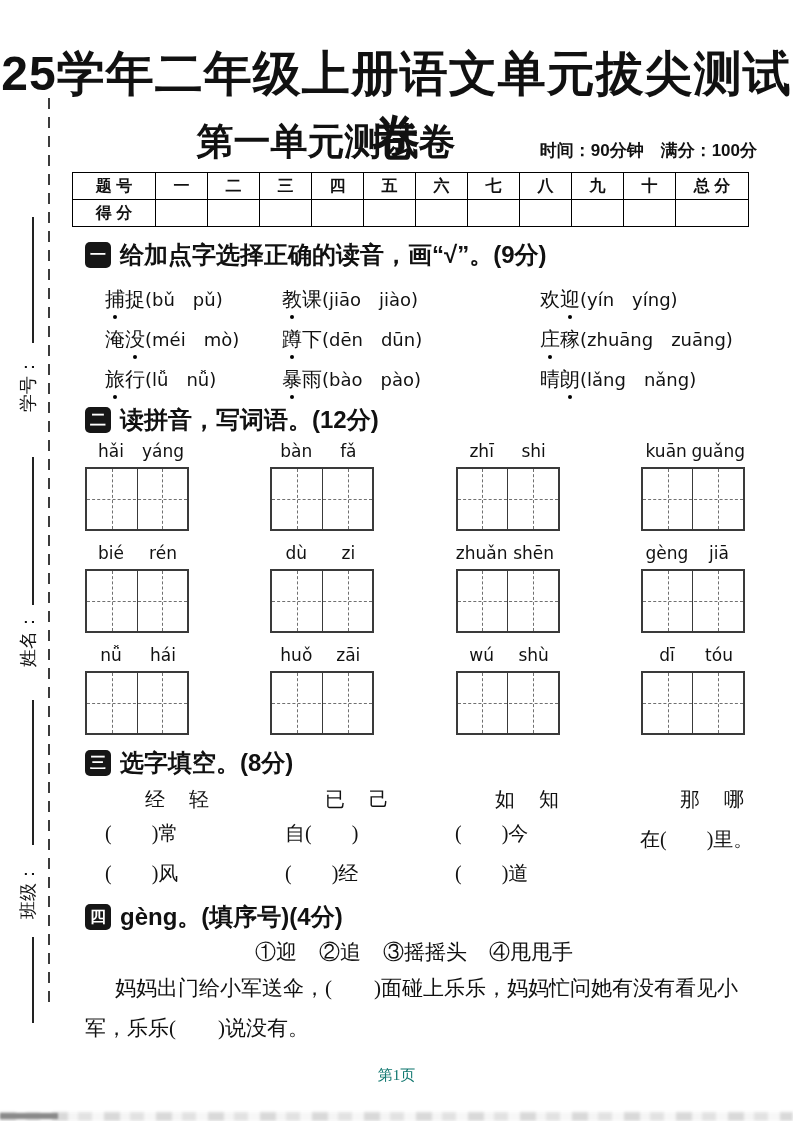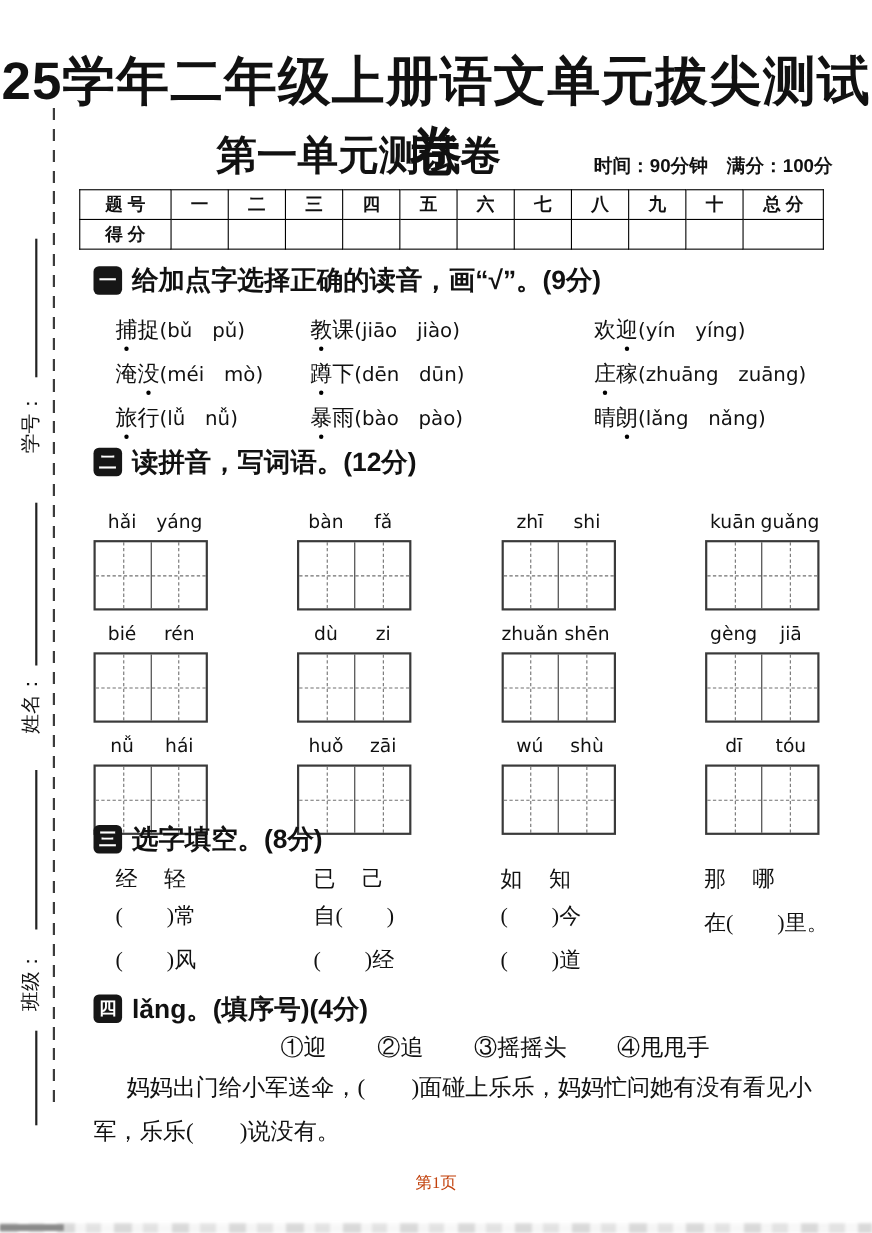--- a/index.html
+++ b/index.html
@@ -32,41 +32,41 @@
   .s1grid{top:279px;left:105px;width:658px;display:grid;grid-template-columns:177px 258px auto;
           grid-auto-rows:40px;align-items:center;}
   .phrase{font-size:20px;white-space:nowrap;}
   .cjk span{display:inline-block;position:relative;}
   .dotu::after{content:"";position:absolute;left:50%;bottom:-6px;width:4px;height:4px;
                background:#000;border-radius:50%;transform:translateX(-50%);}
   .py{font-family:"DejaVu Sans","Liberation Sans",sans-serif;font-size:18px;}
 
   
   .s2row{left:85px;width:660px;display:flex;justify-content:space-between;}
-  .wgroup{width:104px;margin-top:24px;}
+  .wgroup{width:104px;}
   .pyrow{display:flex;height:23px;margin-bottom:3px;font-family:"DejaVu Sans","Liberation Sans",sans-serif;
          font-size:17px;}
   .pyrow span{flex:1;text-align:center;white-space:nowrap;}
   .wgrid{width:104px;height:64px;border:2px solid #3a3a3a;box-sizing:border-box;display:flex;position:relative;}
   .wgrid::after{content:"";position:absolute;left:0;right:0;top:50%;border-top:1.5px dashed #707070;}
   .wcell{flex:1;position:relative;}
   .wcell:first-child{border-right:1.5px solid #3a3a3a;}
   .wcell::before{content:"";position:absolute;top:0;bottom:0;left:50%;border-left:1.5px dashed #707070;}
 
   
   .s3grid{top:784px;left:105px;width:658px;display:grid;grid-template-columns:180px 170px 185px auto;}
   .s3col div{font-size:20px;line-height:30px;white-space:nowrap;}
-  .s3pair{letter-spacing:2px;}
+  .s3pair{letter-spacing:2px;margin-left:40px;}
   .s3r1{margin-top:4px;} .s3r2{margin-top:10px;}
 
   
-  .s4opts{top:938px;left:255px;display:flex;gap:46px;font-size:21px;white-space:nowrap;}
+  .s4opts{top:938px;left:255px;display:flex;gap:22px;font-size:21px;white-space:nowrap;}
   .s4line{left:85px;width:695px;font-size:21px;line-height:30px;white-space:nowrap;}
 
-  .footer{top:1066px;left:0;width:793px;text-align:center;font-size:15px;color:#c2410c;}
+  .footer{top:1066px;left:0;width:793px;text-align:center;font-size:15px;color:#0f766e;}
 
   
   .sealdash{left:48px;top:98px;width:2px;height:912px;
             background:repeating-linear-gradient(180deg,#3c3c3c 0 11px,transparent 11px 19px);}
   .blankline{left:32px;width:2px;background:#222;}
   .seallabel{width:84px;height:26px;text-align:center;font-size:18px;transform:rotate(-90deg);
              white-space:nowrap;}
 
   
   .scanstrip{left:0;bottom:0;width:793px;height:9px;opacity:.55;filter:blur(1.5px);
@@ -293,21 +293,21 @@
       <div class="s3r2">(　　)道</div>
     </div>
     <div class="s3col">
       <div class="s3pair">那　哪</div>
       <div class="s3r2">在(　　)里。</div>
     </div>
   </div>
 
   <div class="abs sechead" style="top:901px;left:85px;">
     <span class="secbox">四</span>
-    <span class="sectitle">lǎng。(填序号)(4分)</span>
+    <span class="sectitle">gèng。(填序号)(4分)</span>
   </div>
   <div class="abs s4opts">
     <span>①迎</span>
     <span>②追</span>
     <span>③摇摇头</span>
     <span>④甩甩手</span>
   </div>
   <div class="abs s4line" style="top:973px;text-indent:30px;">妈妈出门给小军送伞，(　　)面碰上乐乐，妈妈忙问她有没有看见小</div>
   <div class="abs s4line" style="top:1013px;">军，乐乐(　　)说没有。</div>
 

